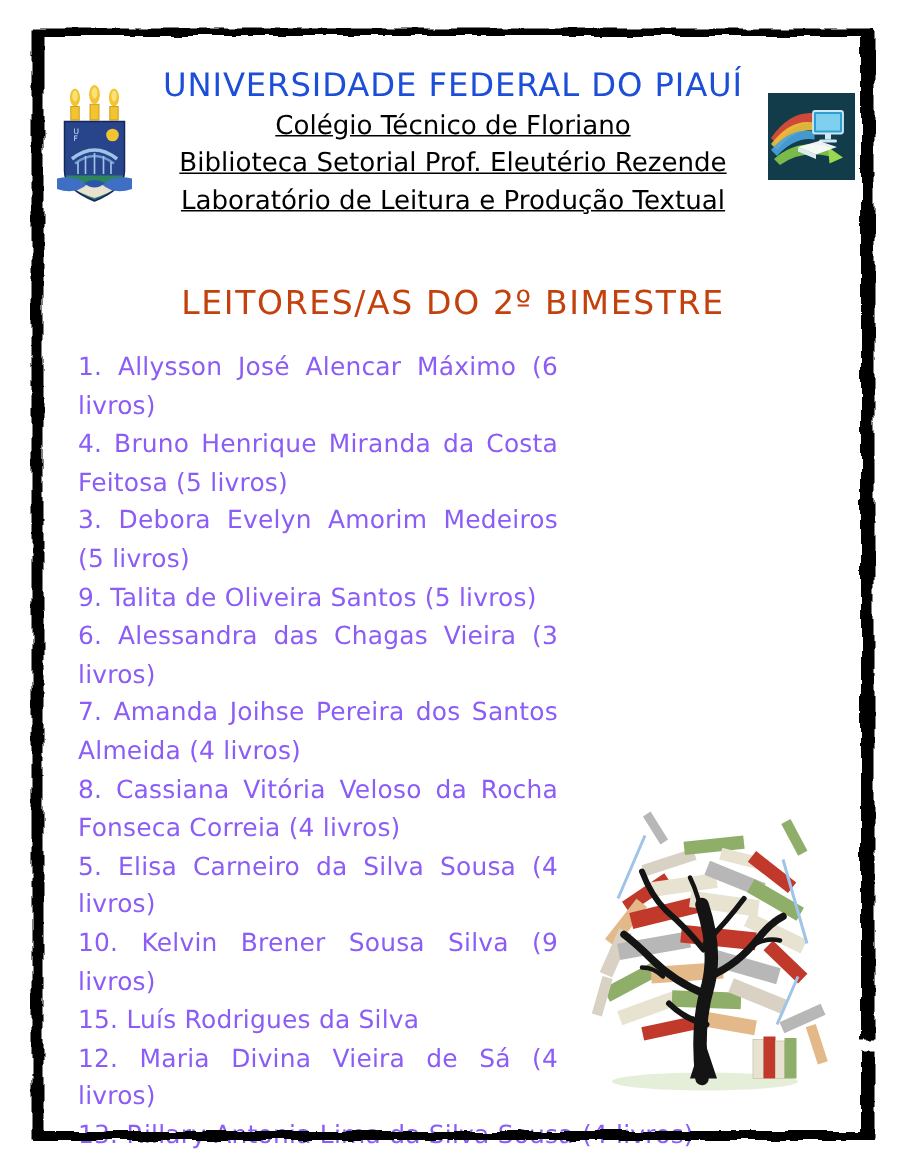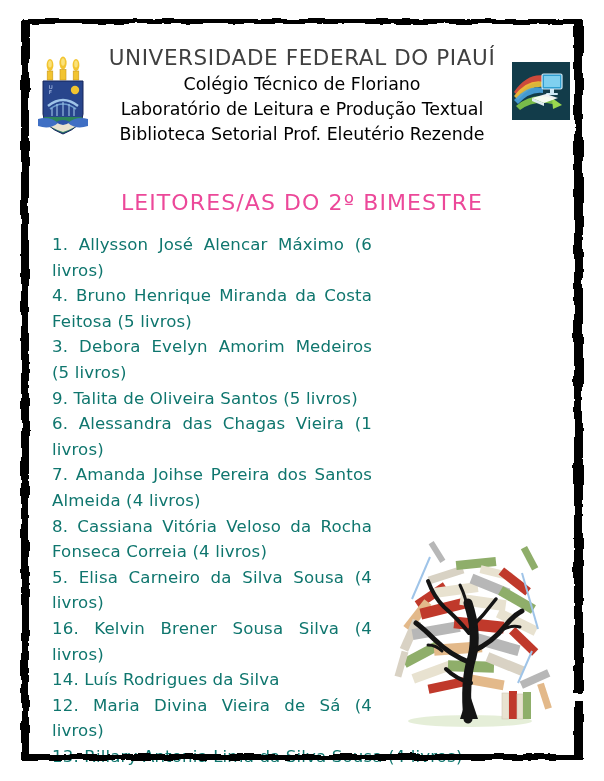--- a/index.html
+++ b/index.html
@@ -59,43 +59,44 @@
 
   .header-text {
     text-align: center;
     padding: 0 96px;
   }
 
   .org-line1 {
     font-family: "DejaVu Sans", sans-serif;
     font-size: 21.5px;
     letter-spacing: 0.6px;
-    color: #404040;
+    color: #1d4ed8;
     line-height: 1.28;
     white-space: nowrap;
   }
 
   .org-line {
     font-family: "DejaVu Sans", sans-serif;
     font-size: 17.4px;
     color: #000;
     line-height: 1.44;
     white-space: nowrap;
+    text-decoration: underline;
   }
 
   
   .doc-title {
     position: absolute;
     left: 0;
     top: 190px;
     width: 604px;
     text-align: center;
     font-size: 22px;
     letter-spacing: 1.1px;
-    color: #ec4899;
+    color: #c2410c;
     z-index: 5;
   }
 
   
   .list-area {
     position: absolute;
     left: 52px;
     top: 232px;
     width: 496px;
     z-index: 6;
@@ -105,21 +106,21 @@
     float: right;
     width: 176px;
     height: 210px;
     shape-outside: margin-box;
     margin-top: 296px;
   }
 
   .reader-line {
     font-size: 16.6px;
     line-height: 25.6px;
-    color: #0f766e;
+    color: #8b5cf6;
     text-align: justify;
     text-justify: inter-word;
     letter-spacing: 0.15px;
   }
 
   
   .tree-art {
     position: absolute;
     left: 372px;
     top: 533px;
@@ -212,22 +213,22 @@
       <rect x="38" y="27" width="4" height="4" fill="#cfe8f5"></rect>
       <rect x="34" y="31" width="12" height="2" rx="1" fill="#cfe8f5"></rect>
 
       <path d="M20 36 L34 32 L46 36 L32 41 Z" fill="#ffffff" opacity="0.92"></path>
       <path d="M20 36 L32 41 L32 44 L20 39 Z" fill="#dfeaf0"></path>
     </svg>
 
     <div class="header-text">
       <div class="org-line1">UNIVERSIDADE FEDERAL DO PIAUÍ</div>
       <div class="org-line">Colégio Técnico de Floriano</div>
+      <div class="org-line">Biblioteca Setorial Prof. Eleutério Rezende</div>
       <div class="org-line">Laboratório de Leitura e Produção Textual</div>
-      <div class="org-line">Biblioteca Setorial Prof. Eleutério Rezende</div>
     </div>
   </div>
 
   <div class="doc-title">LEITORES/AS DO 2º BIMESTRE</div>
 
   <svg class="tree-art" viewBox="0 0 200 200" aria-hidden="true">
 
     <ellipse cx="98" cy="188" rx="62" ry="6" fill="#cfe0b8" opacity="0.55"></ellipse>
 
     <g>
@@ -289,23 +290,23 @@
     </g>
   </svg>
 
   <div class="list-area">
     <div class="float-tree"></div>
 
     <p class="reader-line">1. Allysson José Alencar Máximo (6 livros)</p>
     <p class="reader-line">4. Bruno Henrique Miranda da Costa Feitosa (5 livros)</p>
     <p class="reader-line">3. Debora Evelyn Amorim Medeiros (5 livros)</p>
     <p class="reader-line">9. Talita de Oliveira Santos (5 livros)</p>
-    <p class="reader-line">6. Alessandra das Chagas Vieira (1 livros)</p>
+    <p class="reader-line">6. Alessandra das Chagas Vieira (3 livros)</p>
     <p class="reader-line">7. Amanda Joihse Pereira dos Santos Almeida (4 livros)</p>
     <p class="reader-line">8. Cassiana Vitória Veloso da Rocha Fonseca Correia (4 livros)</p>
     <p class="reader-line">5. Elisa Carneiro da Silva Sousa (4 livros)</p>
-    <p class="reader-line">16. Kelvin Brener Sousa Silva (4 livros)</p>
-    <p class="reader-line">14. Luís Rodrigues da Silva</p>
+    <p class="reader-line">10. Kelvin Brener Sousa Silva (9 livros)</p>
+    <p class="reader-line">15. Luís Rodrigues da Silva</p>
     <p class="reader-line">12. Maria Divina Vieira de Sá (4 livros)</p>
     <p class="reader-line">13. Rillary Antonia Lima da Silva Sousa (4 livros)</p>
   </div>
 
 </div>
 
 </body></html>

